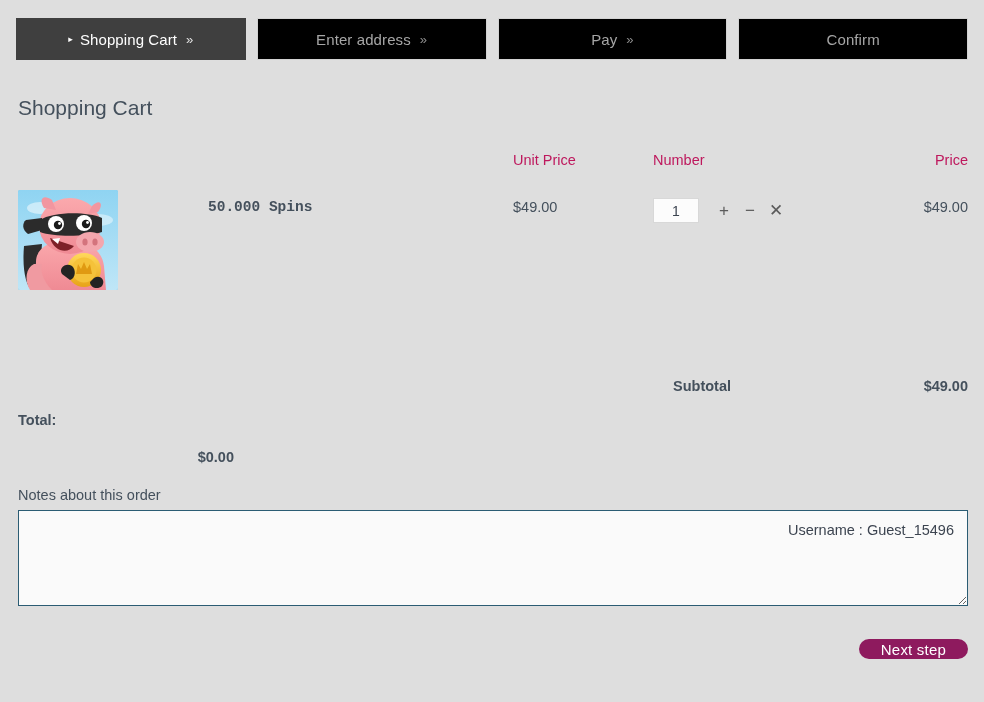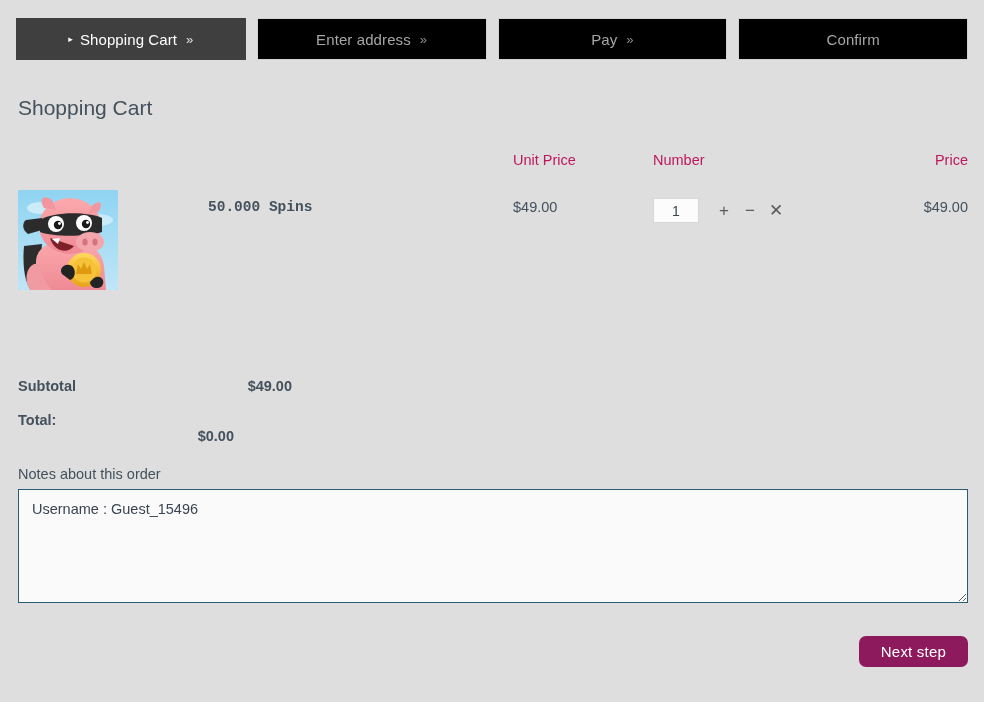--- a/index.html
+++ b/index.html
@@ -151,24 +151,26 @@
   }
 
   
   .totals {
     margin-top: 88px;
     padding: 0 16px 0 18px;
   }
   .total-line {
     display: flex;
     align-items: flex-start;
+    justify-content: flex-end;
     font-size: 14.5px;
     font-weight: bold;
     color: #44505c;
     margin-bottom: 15px;
+    gap: 21px;
   }
   .total-label {
     text-align: right;
     padding-right: 0;
   }
   .total-value {
     width: 216px;
     text-align: right;
   }
   .discount-code {
@@ -192,48 +194,49 @@
     padding: 0 16px 12px 18px;
     margin-top: 22px;
   }
   .notes-label {
     font-size: 14.5px;
     color: #44505c;
     margin-bottom: 7px;
   }
   .notes-area {
     width: 100%;
-    height: 114px;
+    height: 96px;
     border: 1px solid #2b5c73;
     background: #fafafa;
     font-family: "Liberation Sans", sans-serif;
     font-size: 14.5px;
     color: #3c4450;
     padding: 11px 13px;
     resize: vertical;
     outline: none;
     display: block;
+    text-align: right;
   }
 
   
   .footer {
     padding: 0 16px 0 18px;
     margin-top: 21px;
     display: flex;
     justify-content: flex-end;
   }
   .next-btn {
     background: #8e1a5e;
     color: #ffffff;
     border: none;
     font-family: "Liberation Sans", sans-serif;
     font-size: 15px;
     padding: 0 22px;
-    height: 31px;
-    border-radius: 7px;
+    height: 20px;
+    border-radius: 12px;
     cursor: pointer;
     letter-spacing: .2px;
   }
 </style>
 </head>
 <body>
 
 <div class="steps">
   <div class="step active">
     <span class="caret">▸</span>

